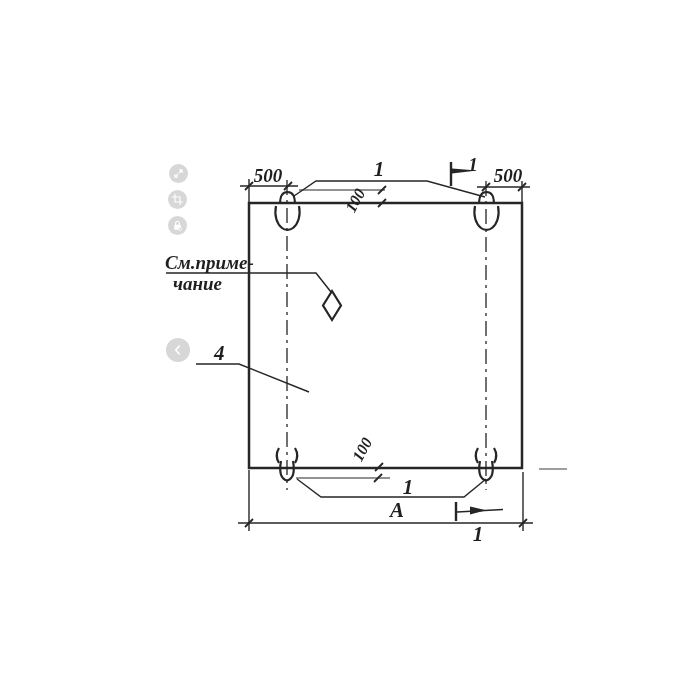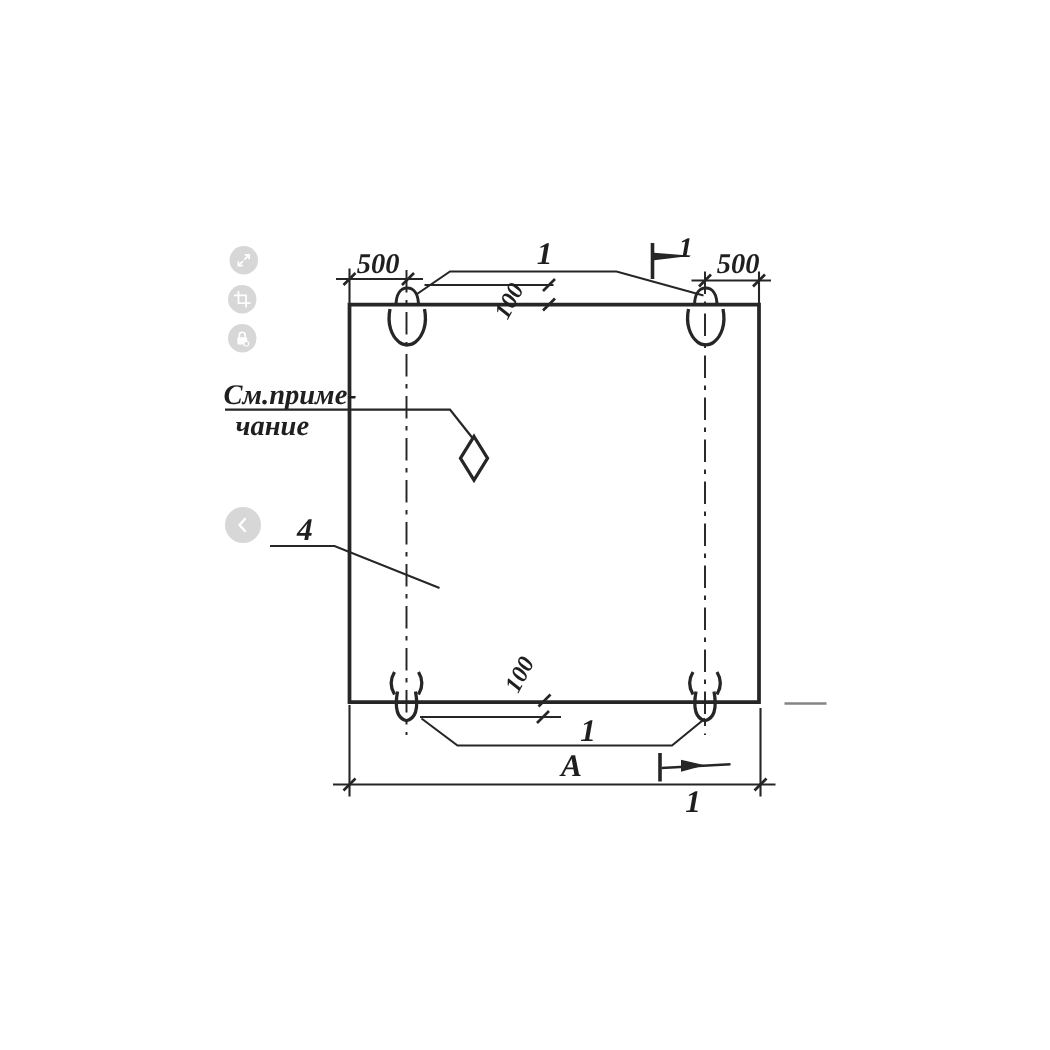--- a/index.html
+++ b/index.html
@@ -1,21 +1,21 @@
 <!DOCTYPE html>
 <html><head>
 <meta charset="utf-8">
 <style>
   html,body{margin:0;padding:0;}
   body{
     width:700px;height:700px;position:relative;background:#ffffff;
     font-family:"Liberation Serif","DejaVu Serif",serif;
     overflow:hidden;
   }
-  .stage{position:absolute;left:0;top:0;width:643px;height:700px;}
+  .stage{position:absolute;left:16px;top:0;width:643px;height:700px;}
   svg text{
     font-family:"Liberation Serif","DejaVu Serif",serif;
     font-style:italic;font-weight:bold;fill:#1f1f1f;
   }
   .tool-btn{
     position:absolute;border-radius:50%;background:#d7d7d7;
     display:flex;align-items:center;justify-content:center;
     cursor:pointer;
   }
   .tool-btn.small{width:19px;height:19px;}

